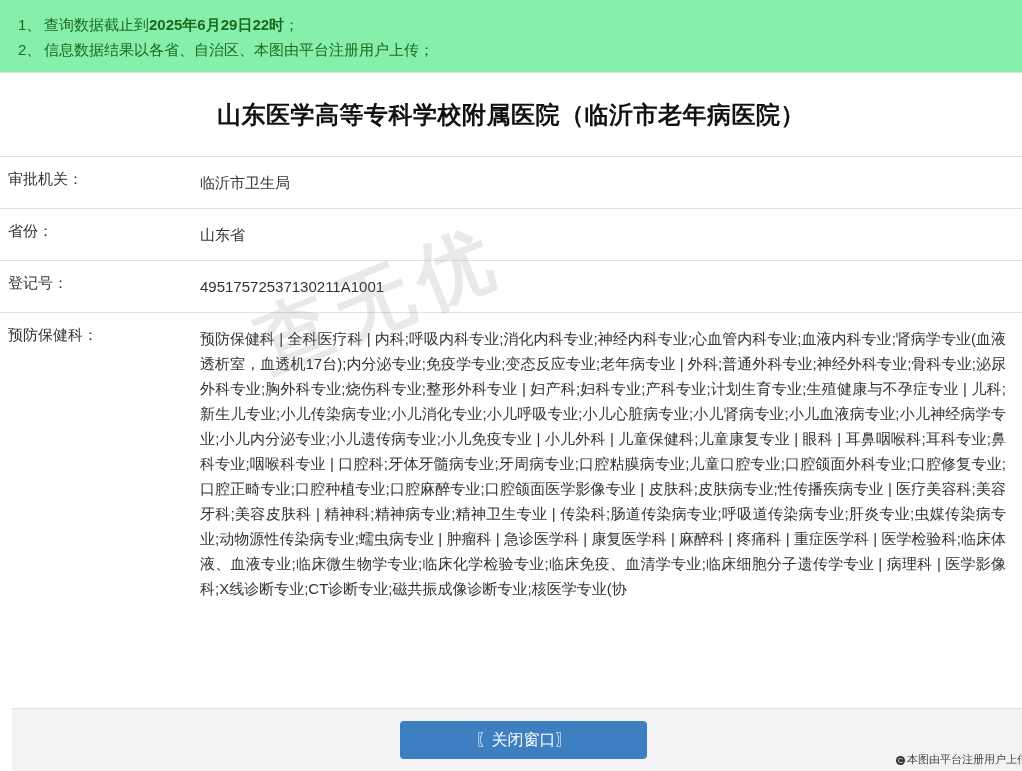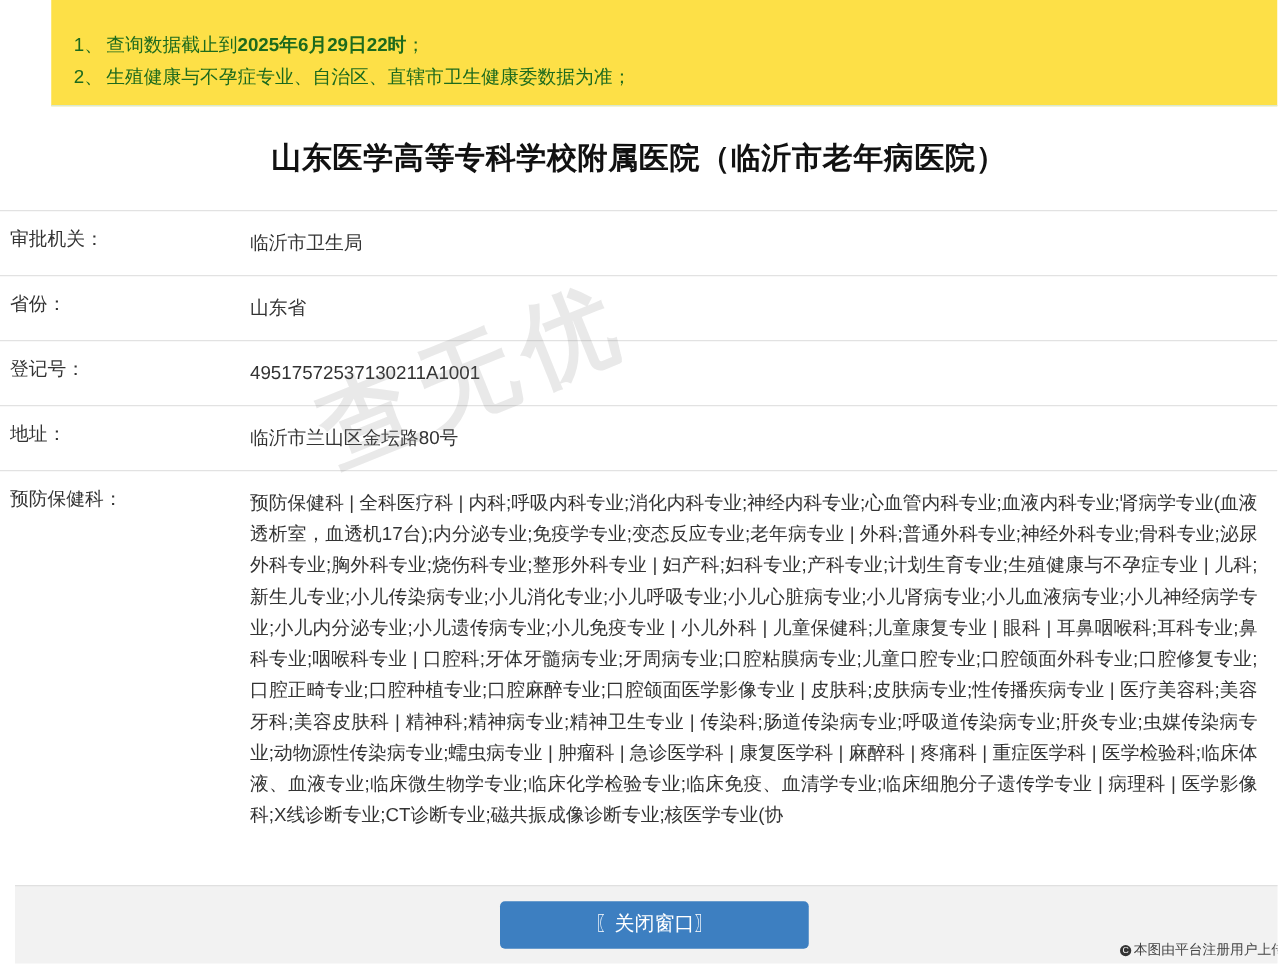--- a/index.html
+++ b/index.html
@@ -11,24 +11,23 @@
     height: 771px;
     background: #ffffff;
     font-family: "Liberation Sans", sans-serif;
     color: #222;
     overflow: hidden;
     position: relative;
   }
 
   
   .notice {
-    background: #fde047;
+    background: #86efac;
     border-bottom: 1px solid #d8e8d2;
-    padding: 24px 0 10px 0;
-    margin-left: 41px;
+    padding: 12px 0 10px 0;
   }
   .notice-line {
     font-size: 15px;
     color: #1d6a1d;
     line-height: 25px;
     padding-left: 44px;
     white-space: nowrap;
   }
   .notice-line .num {
     display: inline-block;
@@ -156,21 +155,21 @@
 </head>
 <body>
 
 <div class="content-area">
 
   <div class="notice">
     <div class="notice-line">
       <span class="num">1、</span><span>查询数据截止到</span><b>2025年6月29日22时</b><span>；</span>
     </div>
     <div class="notice-line">
-      <span class="num">2、</span><span>生殖健康与不孕症专业、自治区、直辖市卫生健康委数据为准；</span><b></b><span></span>
+      <span class="num">2、</span><span>信息数据结果以各省、自治区、本图由平台注册用户上传；</span><b></b><span></span>
     </div>
   </div>
 
   <div class="title-wrap">
     <div class="hospital-title">山东医学高等专科学校附属医院（临沂市老年病医院）</div>
   </div>
 
   <div class="watermark">查无优</div>
 
   <table class="info-table">
@@ -181,24 +180,20 @@
     </tr>
     <tr>
       <td class="label">省份：</td>
       <td class="value">山东省</td>
     </tr>
     <tr>
       <td class="label">登记号：</td>
       <td class="value">49517572537130211A1001</td>
     </tr>
     <tr>
-      <td class="label">地址：</td>
-      <td class="value">临沂市兰山区金坛路80号</td>
-    </tr>
-    <tr>
       <td class="label">预防保健科：</td>
       <td class="value dept-value">预防保健科 | 全科医疗科 | 内科;呼吸内科专业;消化内科专业;神经内科专业;心血管内科专业;血液内科专业;肾病学专业(血液透析室，血透机17台);内分泌专业;免疫学专业;变态反应专业;老年病专业 | 外科;普通外科专业;神经外科专业;骨科专业;泌尿外科专业;胸外科专业;烧伤科专业;整形外科专业 | 妇产科;妇科专业;产科专业;计划生育专业;生殖健康与不孕症专业 | 儿科;新生儿专业;小儿传染病专业;小儿消化专业;小儿呼吸专业;小儿心脏病专业;小儿肾病专业;小儿血液病专业;小儿神经病学专业;小儿内分泌专业;小儿遗传病专业;小儿免疫专业 | 小儿外科 | 儿童保健科;儿童康复专业 | 眼科 | 耳鼻咽喉科;耳科专业;鼻科专业;咽喉科专业 | 口腔科;牙体牙髓病专业;牙周病专业;口腔粘膜病专业;儿童口腔专业;口腔颌面外科专业;口腔修复专业;口腔正畸专业;口腔种植专业;口腔麻醉专业;口腔颌面医学影像专业 | 皮肤科;皮肤病专业;性传播疾病专业 | 医疗美容科;美容牙科;美容皮肤科 | 精神科;精神病专业;精神卫生专业 | 传染科;肠道传染病专业;呼吸道传染病专业;肝炎专业;虫媒传染病专业;动物源性传染病专业;蠕虫病专业 | 肿瘤科 | 急诊医学科 | 康复医学科 | 麻醉科 | 疼痛科 | 重症医学科 | 医学检验科;临床体液、血液专业;临床微生物学专业;临床化学检验专业;临床免疫、血清学专业;临床细胞分子遗传学专业 | 病理科 | 医学影像科;X线诊断专业;CT诊断专业;磁共振成像诊断专业;核医学专业(协</td>
     </tr>
   </tbody>
     </table>
 
 </div>
 
 <div class="footer">
   <button class="close-button">〖关闭窗口〗</button>

